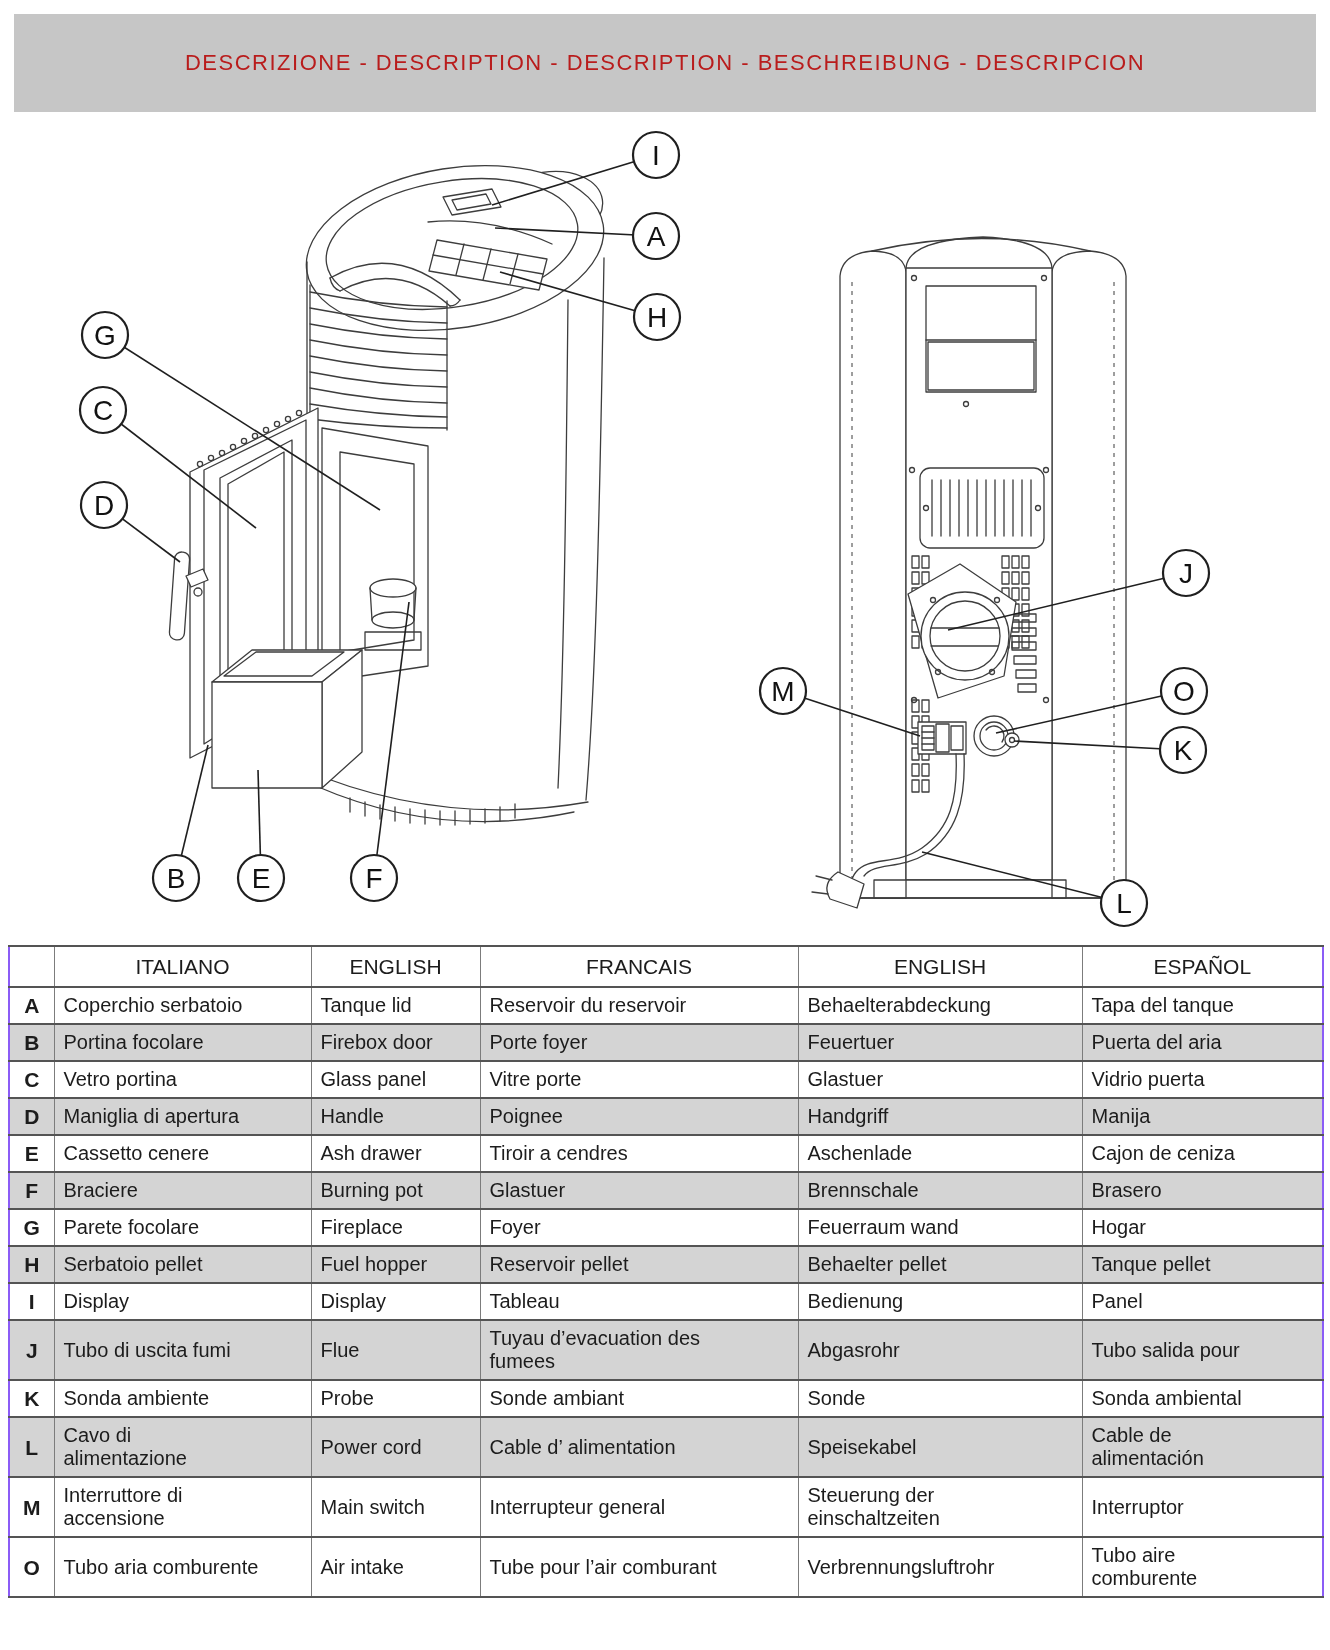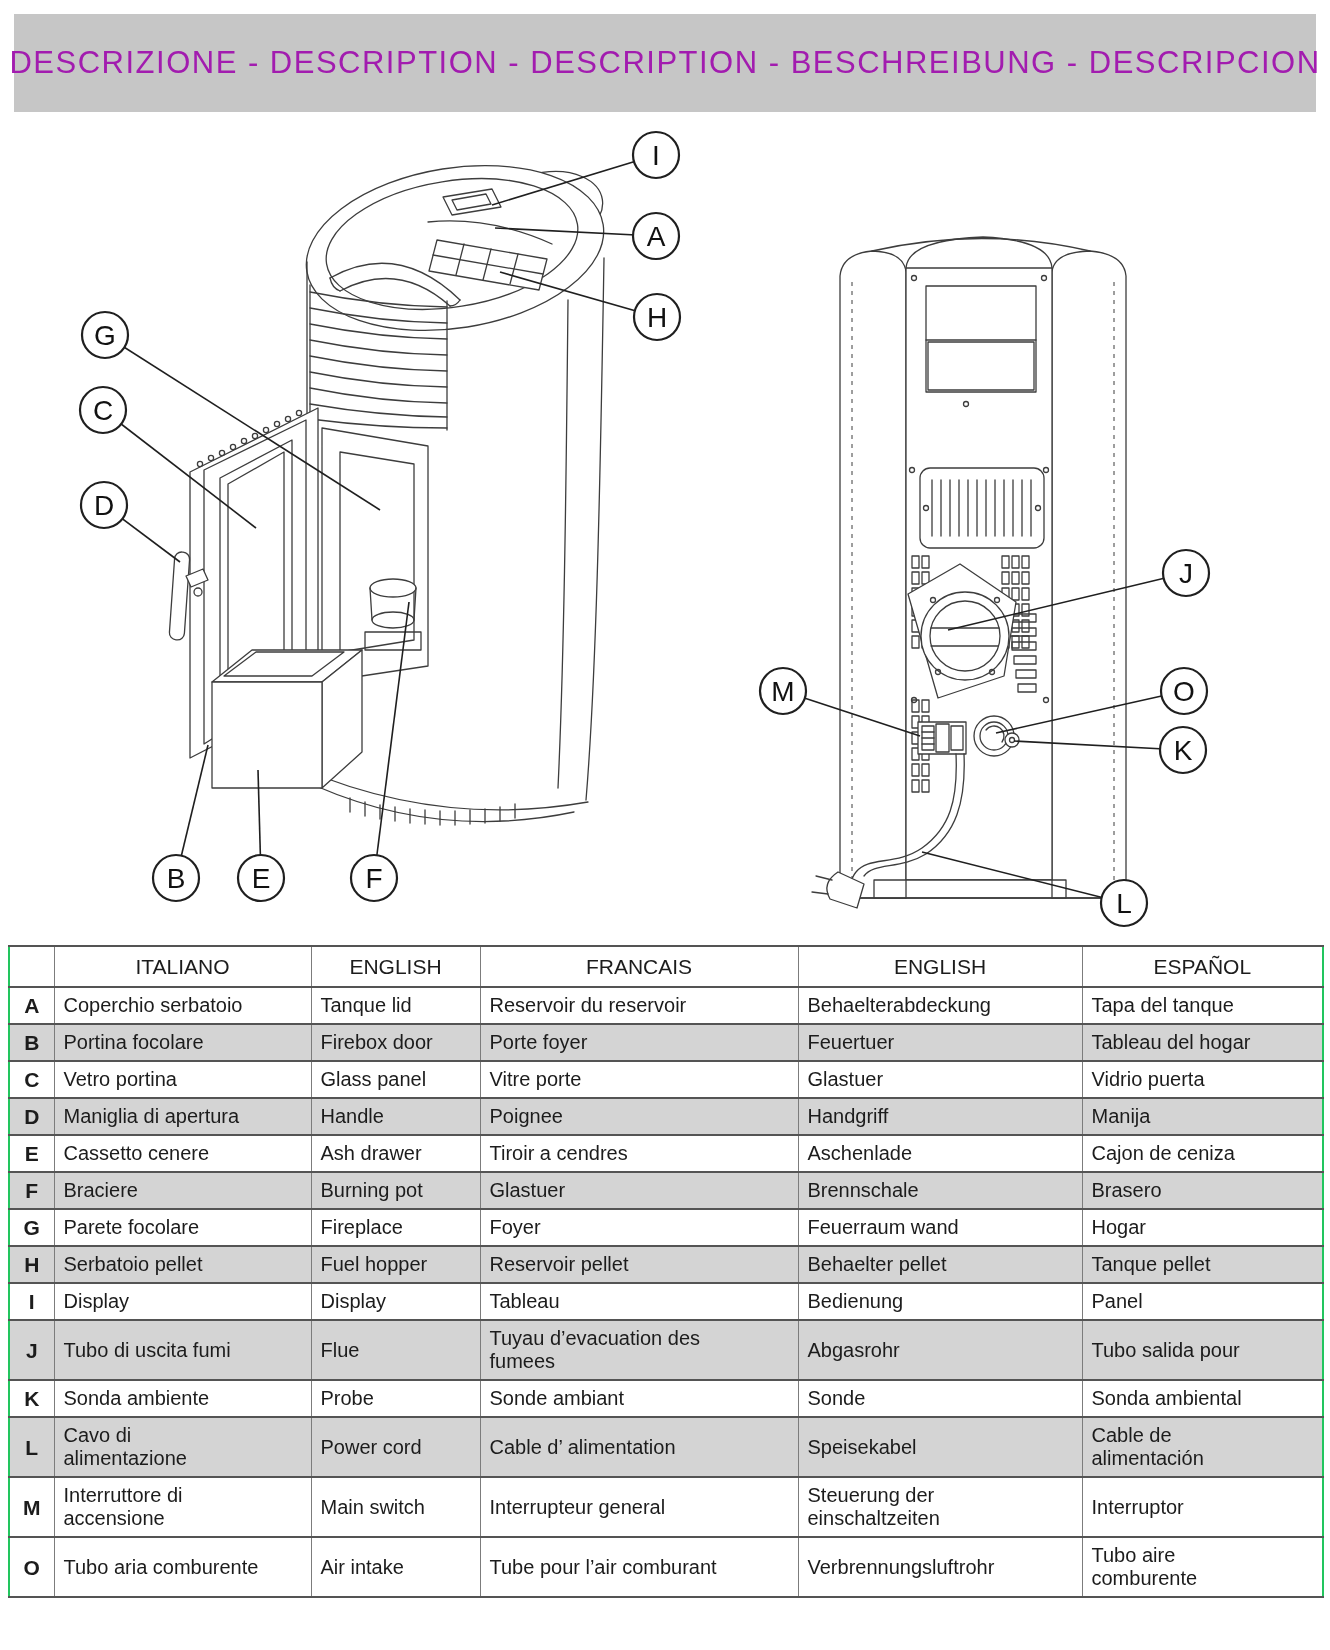--- a/index.html
+++ b/index.html
@@ -10,23 +10,23 @@
     color:#1c1c1c;
     overflow:hidden;
   }
   .banner{
     margin:14px 14px 0 14px;
     height:98px;
     background:var(--banner-bg,#c6c6c6);
     display:flex;align-items:center;justify-content:center;
   }
   .banner span{
-    font-size:31px;
+    font-size:22px;
     letter-spacing:1.5px;
-    color:#a21caf;
+    color:#b91c1c;
     white-space:nowrap;
   }
   #diagram-svg{
     position:absolute;top:0;left:0;
     width:1330px;height:945px;
   }
   #diagram-svg path, #diagram-svg rect, #diagram-svg ellipse, #diagram-svg line, #diagram-svg circle{
     vector-effect:non-scaling-stroke;
   }
   .art{stroke:var(--line,#3d3d3d);stroke-width:1.3;fill:none;stroke-linejoin:round;stroke-linecap:round;}
@@ -46,21 +46,21 @@
     border-bottom:2px solid #545454;
     border-left:1.5px solid #7c7c7c;
     border-right:1.5px solid #7c7c7c;
     padding:6px 9px;
     font-size:20px;
     line-height:23px;
     text-align:left;
     white-space:pre-line;
     overflow:hidden;
   }
-  #parts-table{border:2px solid #22c55e;}
+  #parts-table{border:2px solid #8b5cf6;}
   #parts-table thead th{
     text-align:center;
     font-weight:normal;
     font-size:21px;
     padding:8px 4px;
     background:#ffffff;
   }
   #parts-table tbody th.letter{
     text-align:center;
     font-weight:bold;
@@ -311,21 +311,21 @@
         <td>Reservoir du reservoir</td>
         <td>Behaelterabdeckung</td>
         <td>Tapa del tanque</td>
       </tr>
       <tr class="shaded">
         <th class="letter">B</th>
         <td>Portina focolare</td>
         <td>Firebox door</td>
         <td>Porte foyer</td>
         <td>Feuertuer</td>
-        <td>Tableau del  hogar</td>
+        <td>Puerta del  aria</td>
       </tr>
       <tr class="">
         <th class="letter">C</th>
         <td>Vetro portina</td>
         <td>Glass panel</td>
         <td>Vitre porte</td>
         <td>Glastuer</td>
         <td>Vidrio puerta</td>
       </tr>
       <tr class="shaded">

